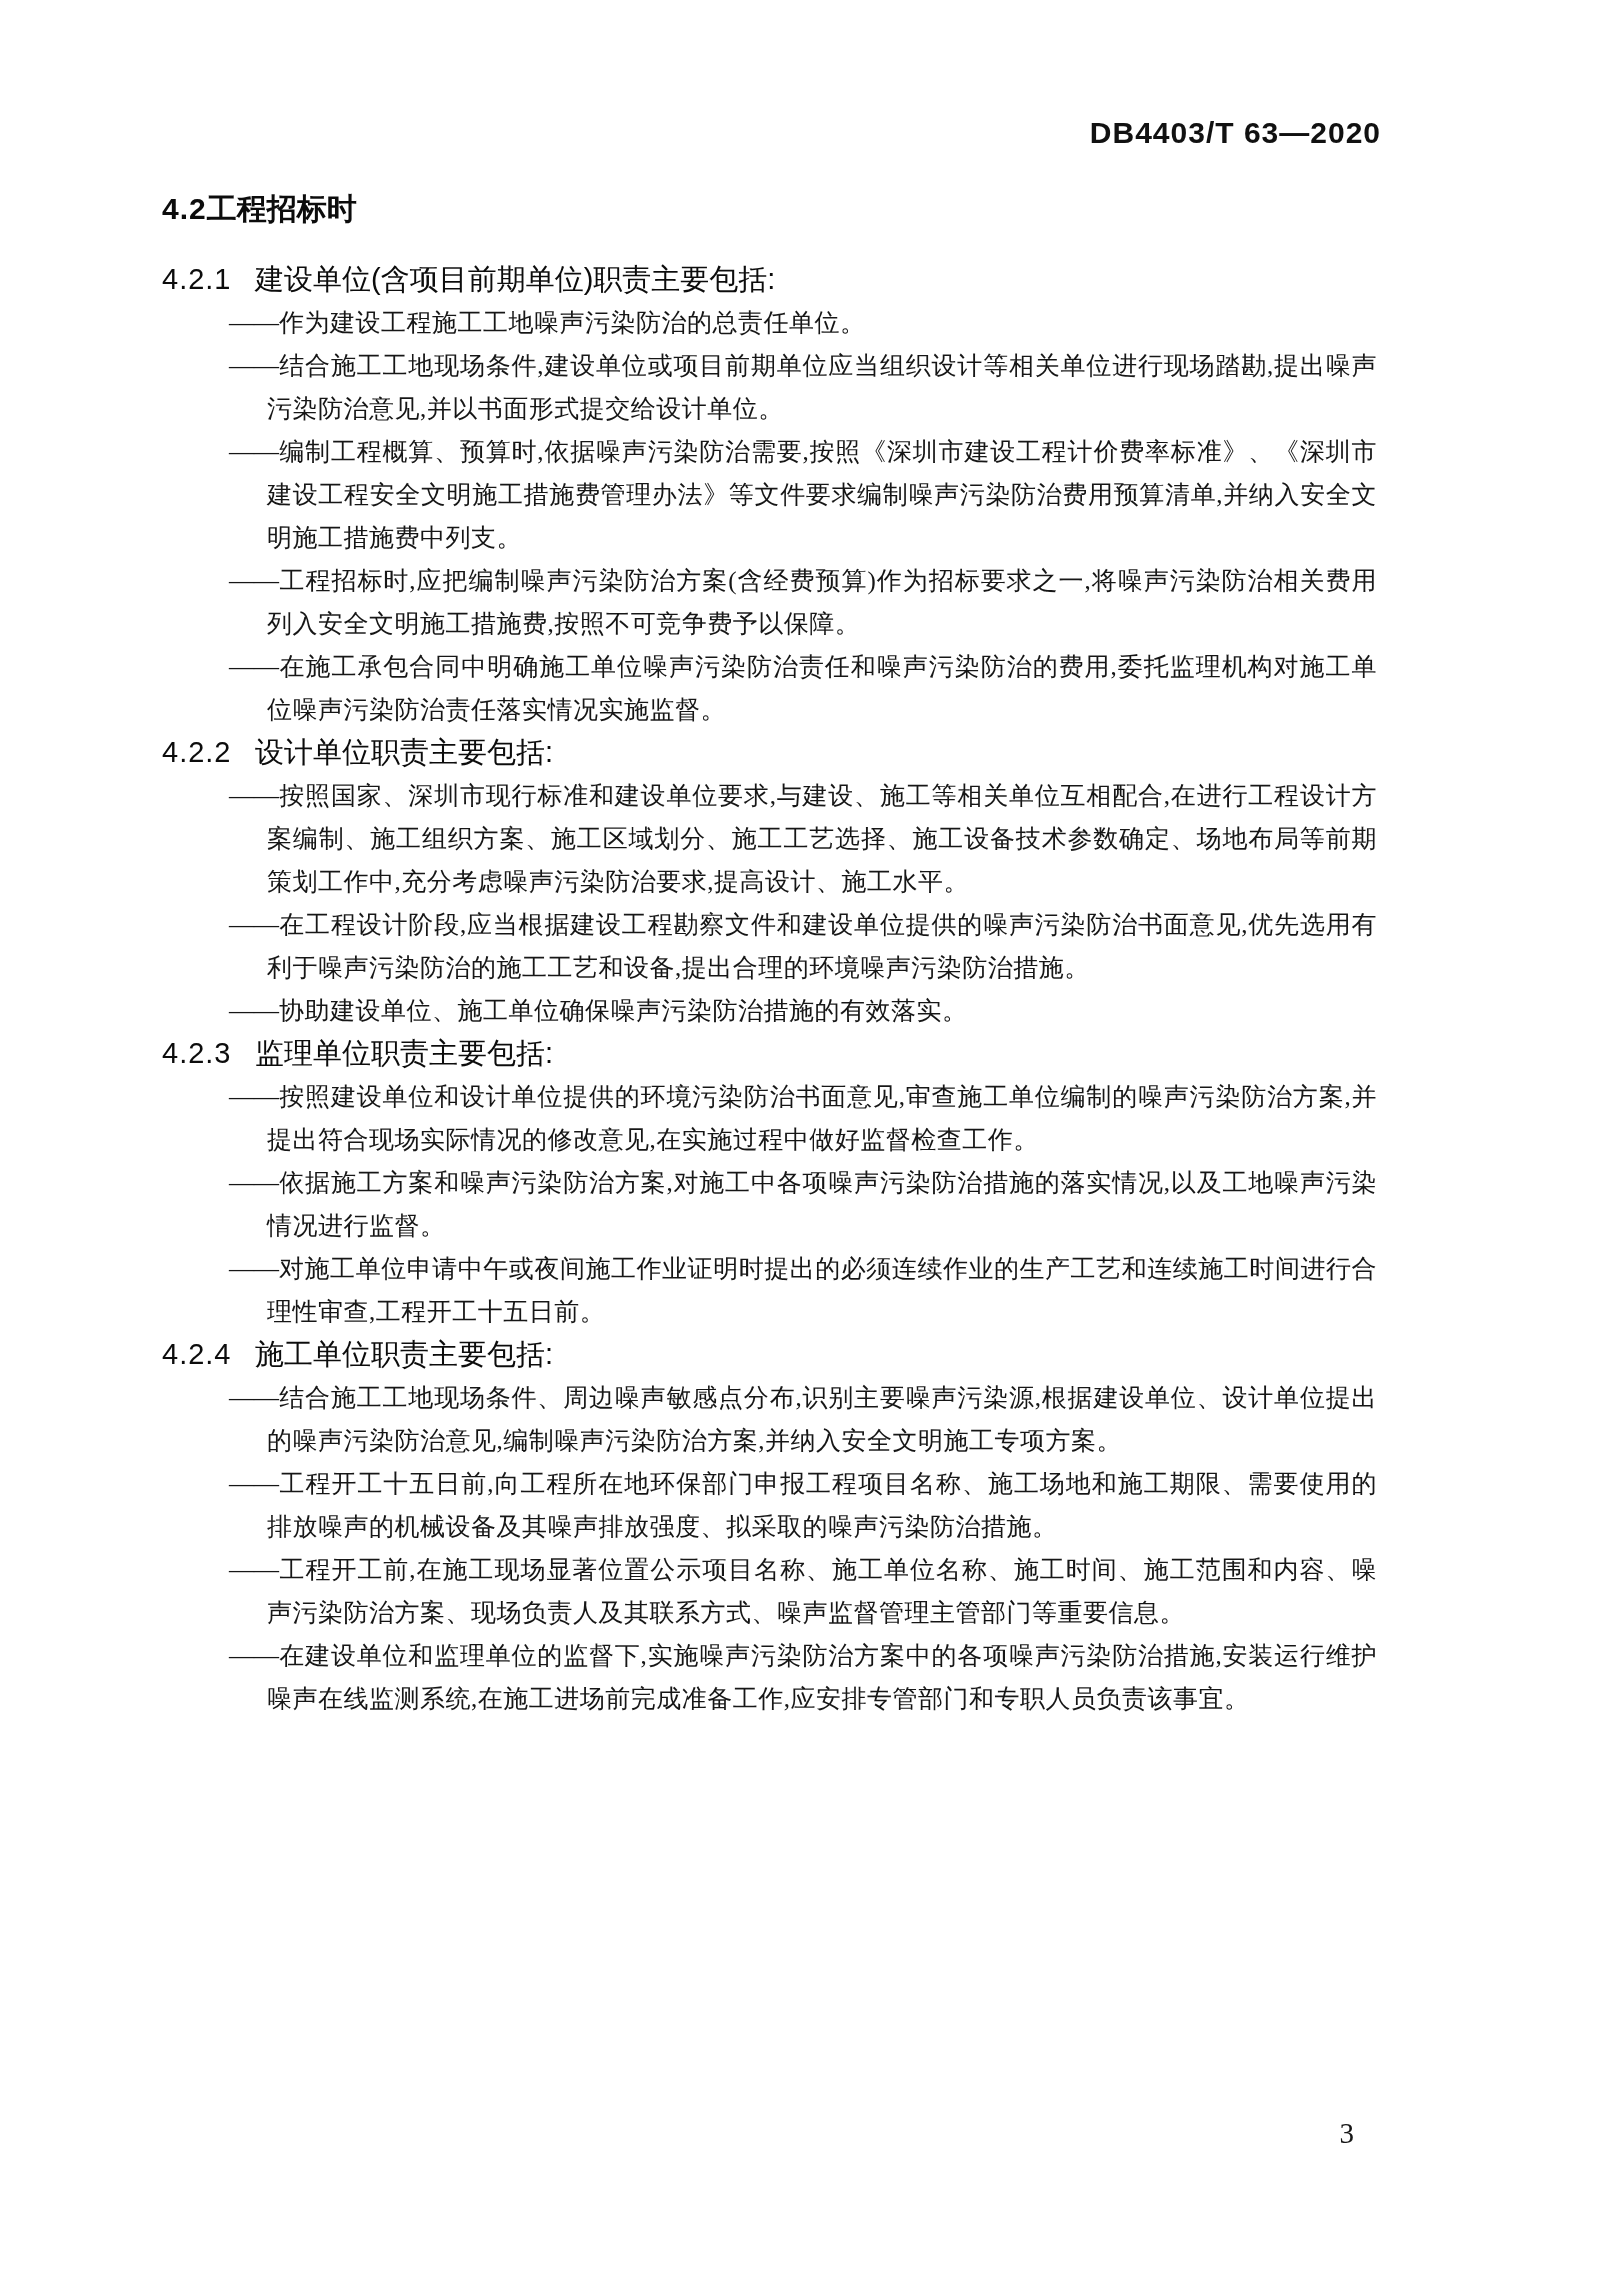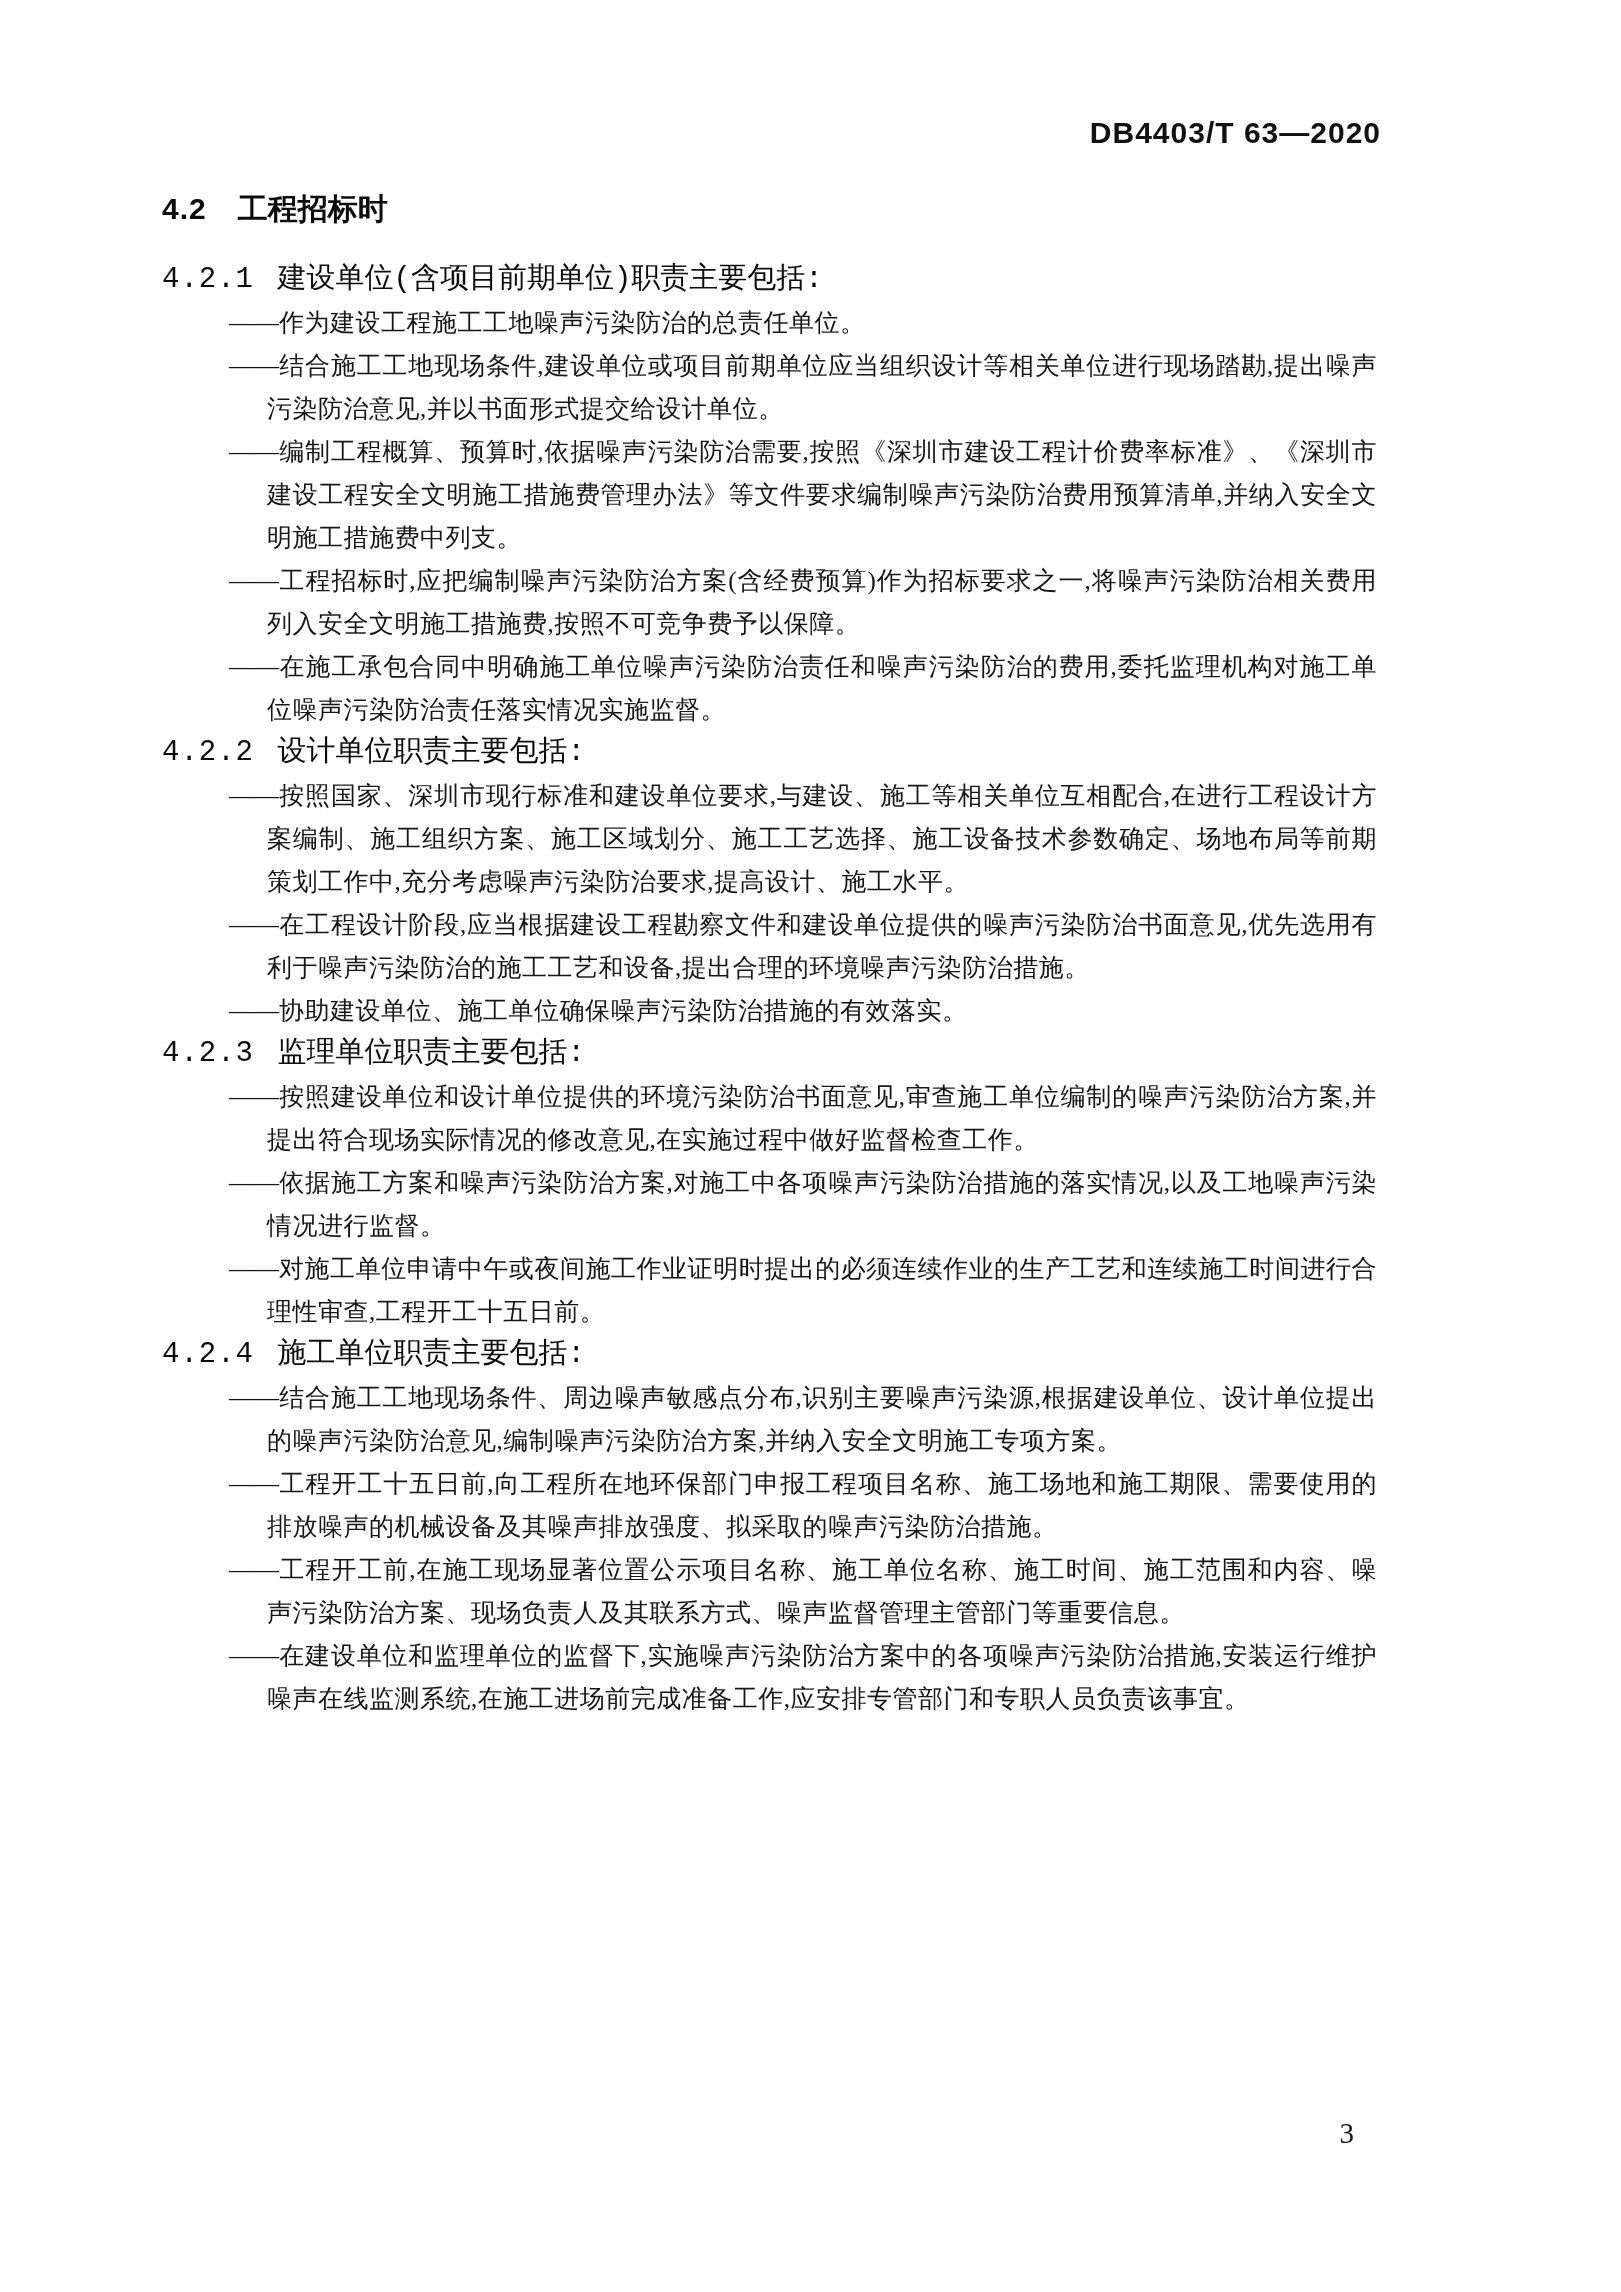--- a/index.html
+++ b/index.html
@@ -39,25 +39,24 @@
   .clause-heading {
     font-family: "Liberation Sans", "DejaVu Sans", sans-serif;
     font-weight: bold;
     font-size: 30px;
     line-height: 45px;
     margin: 0 0 27.4px 0;
     color: #0c0c0c;
   }
   .clause-heading .num {
     display: inline-block;
-    margin-right: 31px;
     letter-spacing: 1px;
   }
   .subclause-heading {
-    font-family: Liberation Mono, monospace;
+    font-family: Liberation Sans, sans-serif;
     font-weight: 500;
     font-size: 29px;
     line-height: 43px;
     color: #0c0c0c;
   }
   .subclause-heading .num {
     display: inline-block;
     margin-right: 23.5px;
     letter-spacing: 1px;
   }

